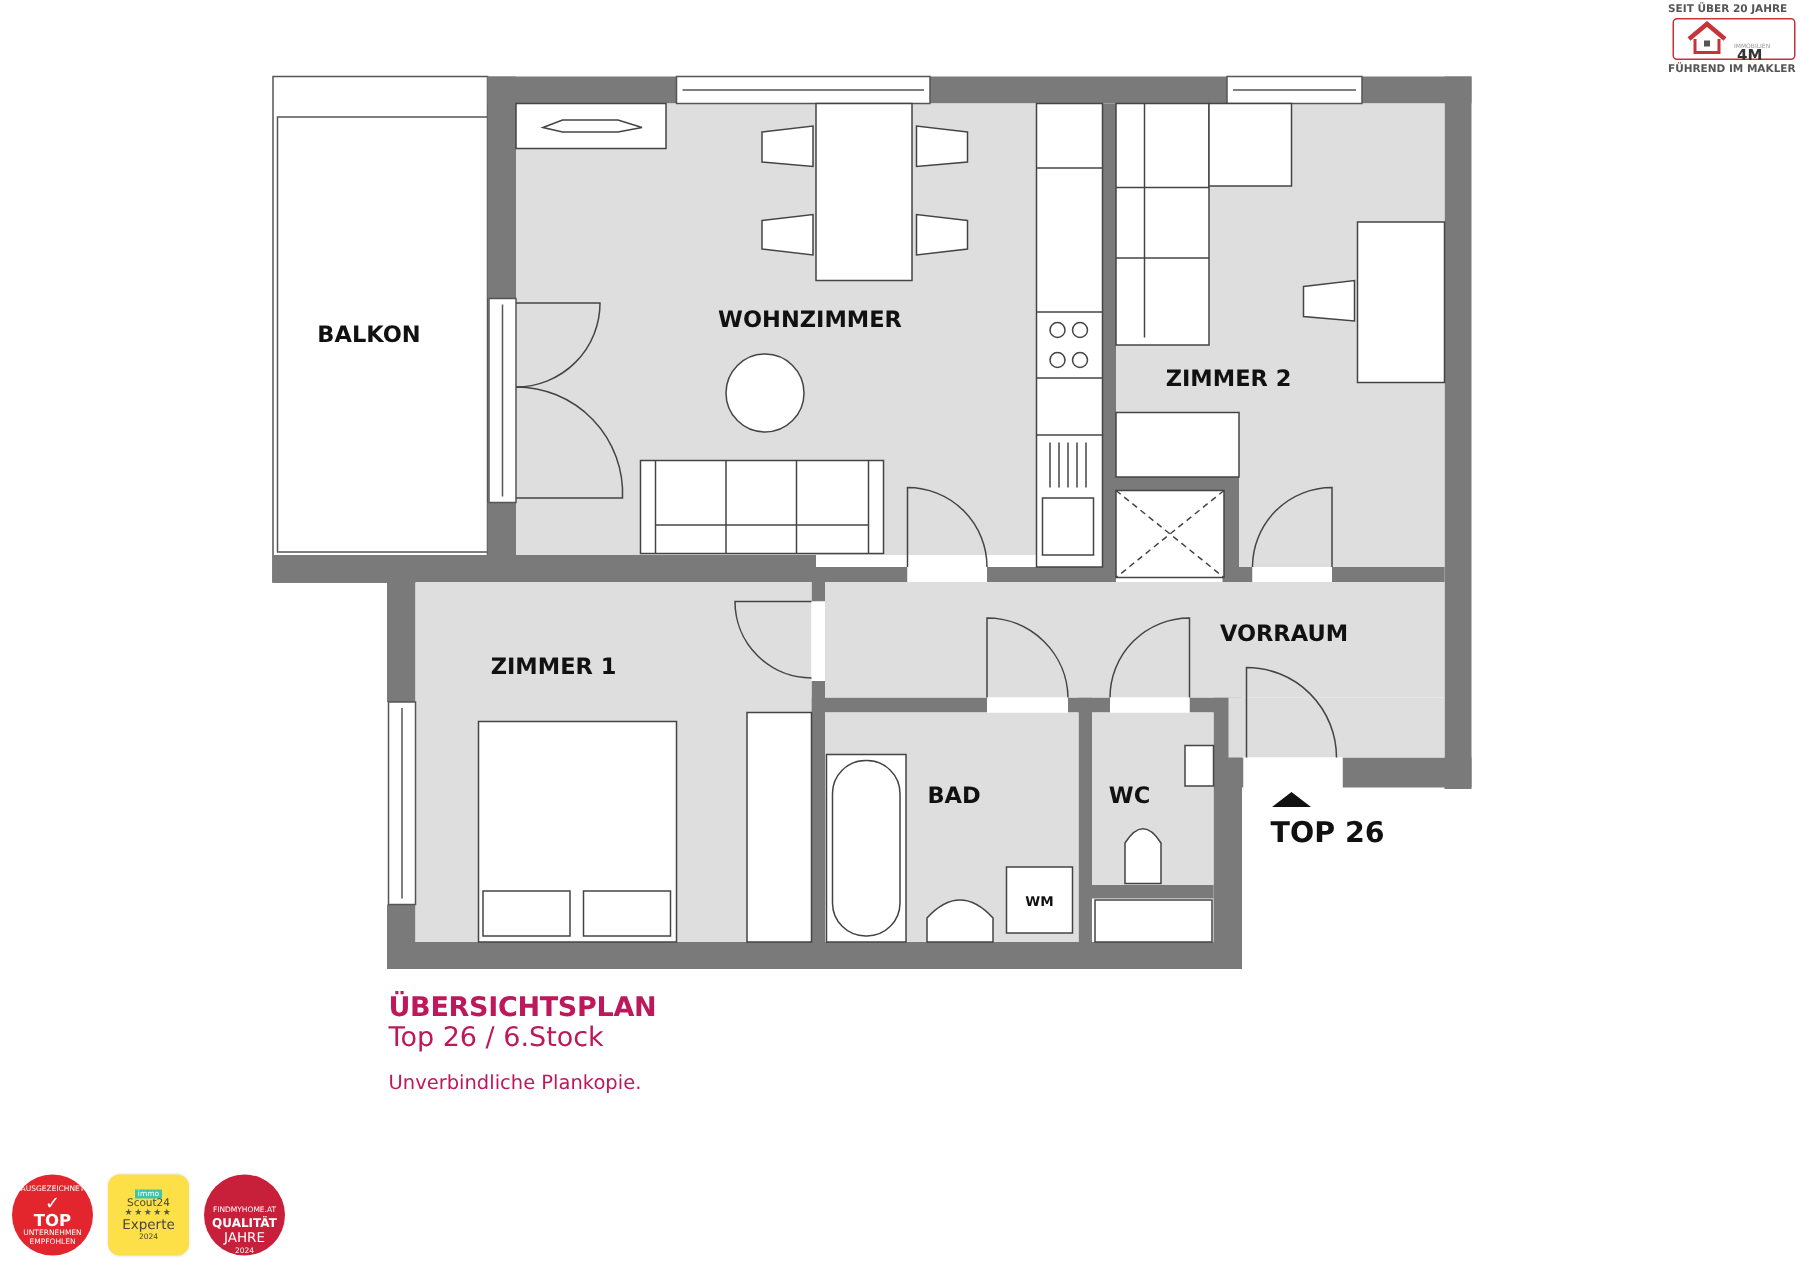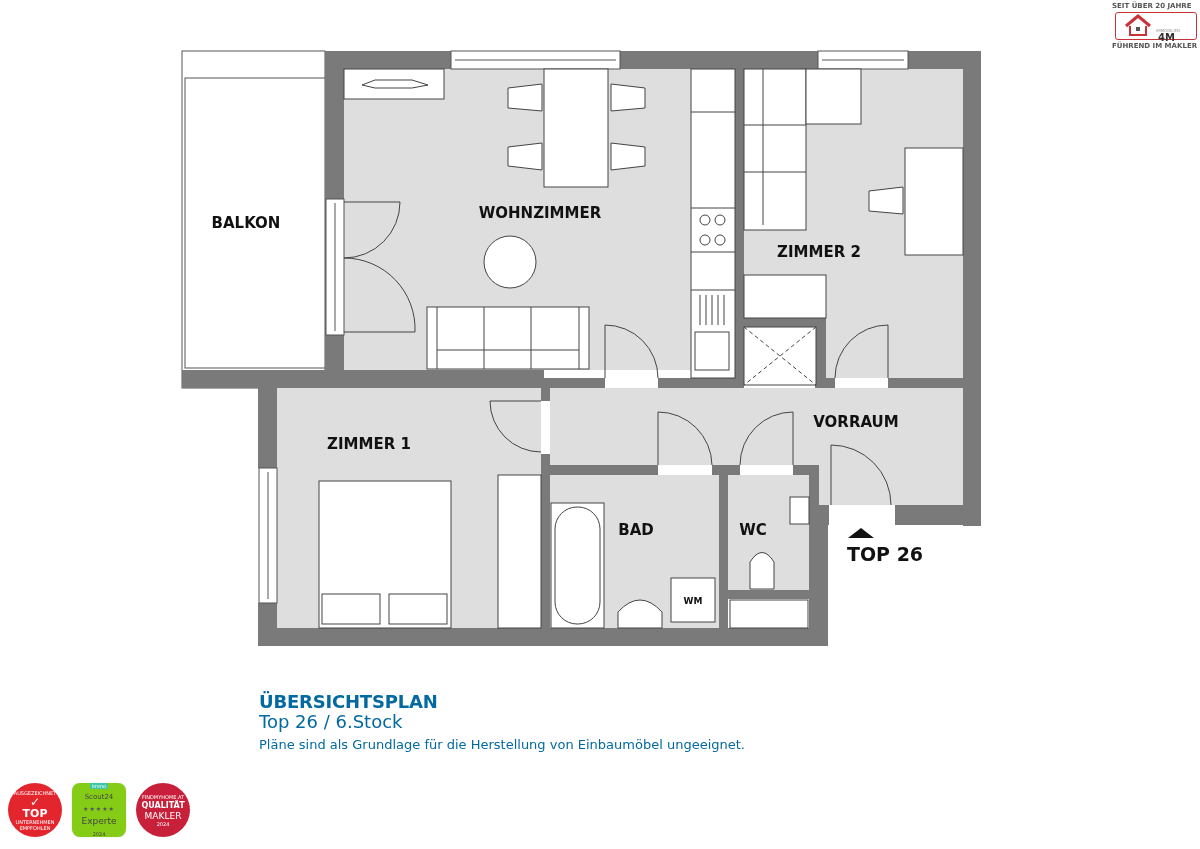--- a/index.html
+++ b/index.html
@@ -1,34 +1,34 @@
 <!DOCTYPE html>
 <html><head>
 <meta charset="utf-8">
 <style>
   html,body{margin:0;padding:0;background:#fff;}
   body{width:1200px;height:849px;position:relative;overflow:hidden;font-family:"DejaVu Sans","Liberation Sans",sans-serif;}
   #plan{position:absolute;left:0;top:0;}
   .room-label{font-family:"DejaVu Sans",sans-serif;font-weight:bold;font-size:15px;fill:#111;}
   .small-label{font-family:"DejaVu Sans",sans-serif;font-weight:bold;font-size:9px;fill:#111;}
-  .caption{position:absolute;left:259px;top:692px;color:#0369a1;}
+  .caption{position:absolute;left:259px;top:662px;color:#be185d;}
   .caption .t1{font-family:"DejaVu Sans",sans-serif;font-weight:bold;font-size:18px;line-height:20px;letter-spacing:-0.2px;}
   .caption .t2{font-family:"DejaVu Sans",sans-serif;font-weight:normal;font-size:18px;line-height:20px;}
   .caption .line{font-family:"DejaVu Sans",sans-serif;font-size:13px;line-height:26px;}
   .caption .first{margin-top:8px;}
   .logo{position:absolute;right:0;top:2px;width:88px;text-align:left;}
   .logo .top,.logo .bot{font-family:"DejaVu Sans",sans-serif;font-weight:bold;font-size:7px;color:#555;white-space:nowrap;}
   .logo .box{margin:2px auto;width:80px;height:26px;border:1px solid #c8333a;border-radius:3px;position:relative;}
   .logo .box .m{position:absolute;left:42px;top:19px;font-family:"DejaVu Sans",sans-serif;font-weight:bold;font-size:10px;color:#333;}
   .logo .box .sub{position:absolute;left:40px;top:15px;font-size:4px;color:#999;font-family:"DejaVu Sans",sans-serif;}
   .badges{position:absolute;left:8px;top:783px;display:flex;gap:10px;}
   .badge{width:54px;height:54px;border-radius:50%;display:flex;flex-direction:column;align-items:center;justify-content:center;color:#fff;font-family:"DejaVu Sans",sans-serif;text-align:center;}
   .badge.red{background:#e3262e;}
-  .badge.crimson{background:#c8203a;}
-  .badge.white{background:#84cc16;color:#444;border-radius:8px;box-shadow:0 0 2px #ddd;justify-content:space-between;}
+  .badge.crimson{background:#c8203a;justify-content:flex-end;}
+  .badge.white{background:#fde047;color:#444;border-radius:8px;box-shadow:0 0 2px #ddd;}
   .badge .big{font-weight:bold;font-size:11px;line-height:11px;}
   .badge .sm{font-size:5px;line-height:6px;}
   .badge .mid{font-size:9px;line-height:10px;}
   .badge .stars{font-size:6px;letter-spacing:1px;color:#555;}
   .badge .immo{background:#3fc6a8;color:#fff;font-size:5px;padding:0 2px;}
 </style>
 </head>
 <body>
 
 <svg id="plan" width="1200" height="849" viewBox="0 0 1200 849" xmlns="http://www.w3.org/2000/svg">
@@ -207,21 +207,21 @@
   <text class="room-label" x="753" y="535" text-anchor="middle">WC</text>
   <text class="small-label" x="693" y="604" text-anchor="middle">WM</text>
 
   <path d="M848 538 L874 538 L861 528 Z" fill="#111"></path>
   <text x="847" y="561" font-family="DejaVu Sans, sans-serif" font-weight="bold" font-size="19" fill="#111">TOP 26</text>
 </svg>
 
 <div class="caption">
   <div class="t1">ÜBERSICHTSPLAN</div>
   <div class="t2">Top 26 / 6.Stock</div>
-  <div class="line">Pläne sind als Grundlage für die Herstellung von Einbaumöbel ungeeignet.</div>
+  <div class="line first">Unverbindliche Plankopie.</div>
 </div>
 
 <div class="logo">
   <div class="top">SEIT ÜBER 20 JAHRE</div>
   <div class="box">
     <svg width="36" height="24" viewBox="0 0 36 24" style="position:absolute;left:4px;top:1px;">
       <path d="M6 12 L18 2 L30 12" fill="none" stroke="#c8333a" stroke-width="3"></path>
       <path d="M10 12 L10 21 L26 21 L26 12" fill="none" stroke="#c8333a" stroke-width="2"></path>
       <rect x="16" y="13" width="4" height="4" fill="#555"></rect>
     </svg>
@@ -242,16 +242,16 @@
   <div class="badge white">
     <span class="immo">immo</span>
     <span class="sm" style="font-size:7px;">Scout24</span>
     <span class="stars">★★★★★</span>
     <span class="mid">Experte</span>
     <span class="sm">2024</span>
   </div>
   <div class="badge crimson">
     <span class="sm">FINDMYHOME.AT</span>
     <span class="big" style="font-size:8px;">QUALITÄT</span>
-    <span class="mid">MAKLER</span>
+    <span class="mid">JAHRE</span>
     <span class="sm">2024</span>
   </div>
 </div>
 
 </body></html>

